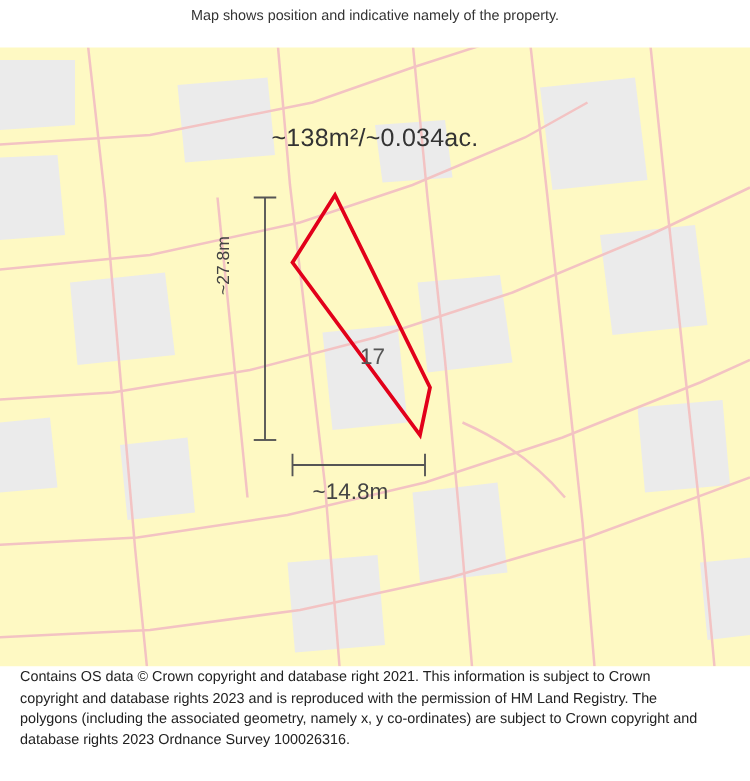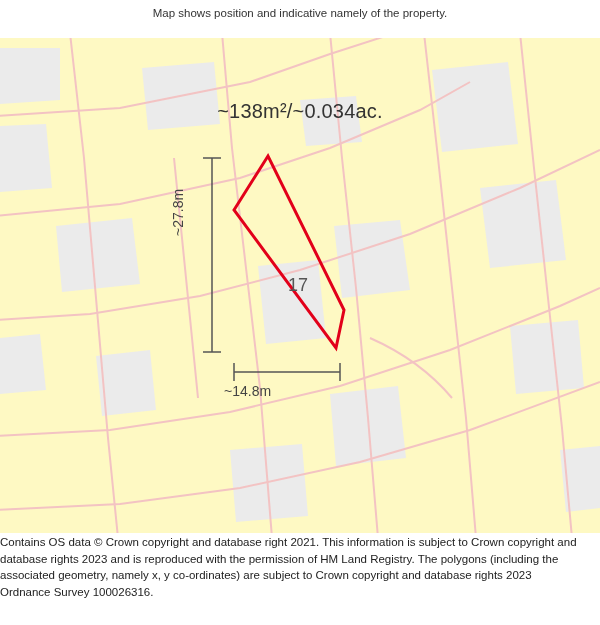--- a/index.html
+++ b/index.html
@@ -67,32 +67,32 @@
     left: 170px;
     top: 198px;
     font-size: 14px;
     color: #444444;
     transform: rotate(-90deg);
     transform-origin: left top;
     white-space: nowrap;
   }
   .dim-h {
     position: absolute;
-    left: 224px;
+    left: 250px;
     top: 345px;
-    font-size: 14px;
+    font-size: 18px;
     color: #444444;
     white-space: nowrap;
   }
   .footer {
     position: absolute;
     left: 0;
     top: 534px;
     width: 585px;
-    padding: 0 0;
+    padding: 0 16px;
     box-sizing: border-box;
     font-size: 11.5px;
     line-height: 16.5px;
     color: #222222;
   }
 </style>
 </head>
 <body>
 
 <div class="header">

